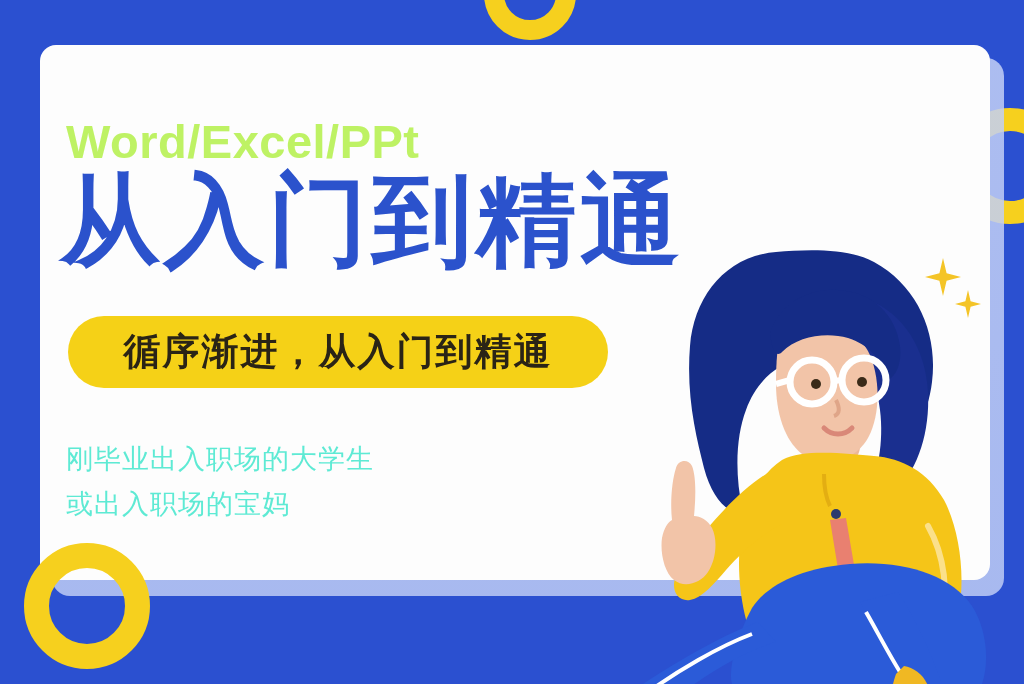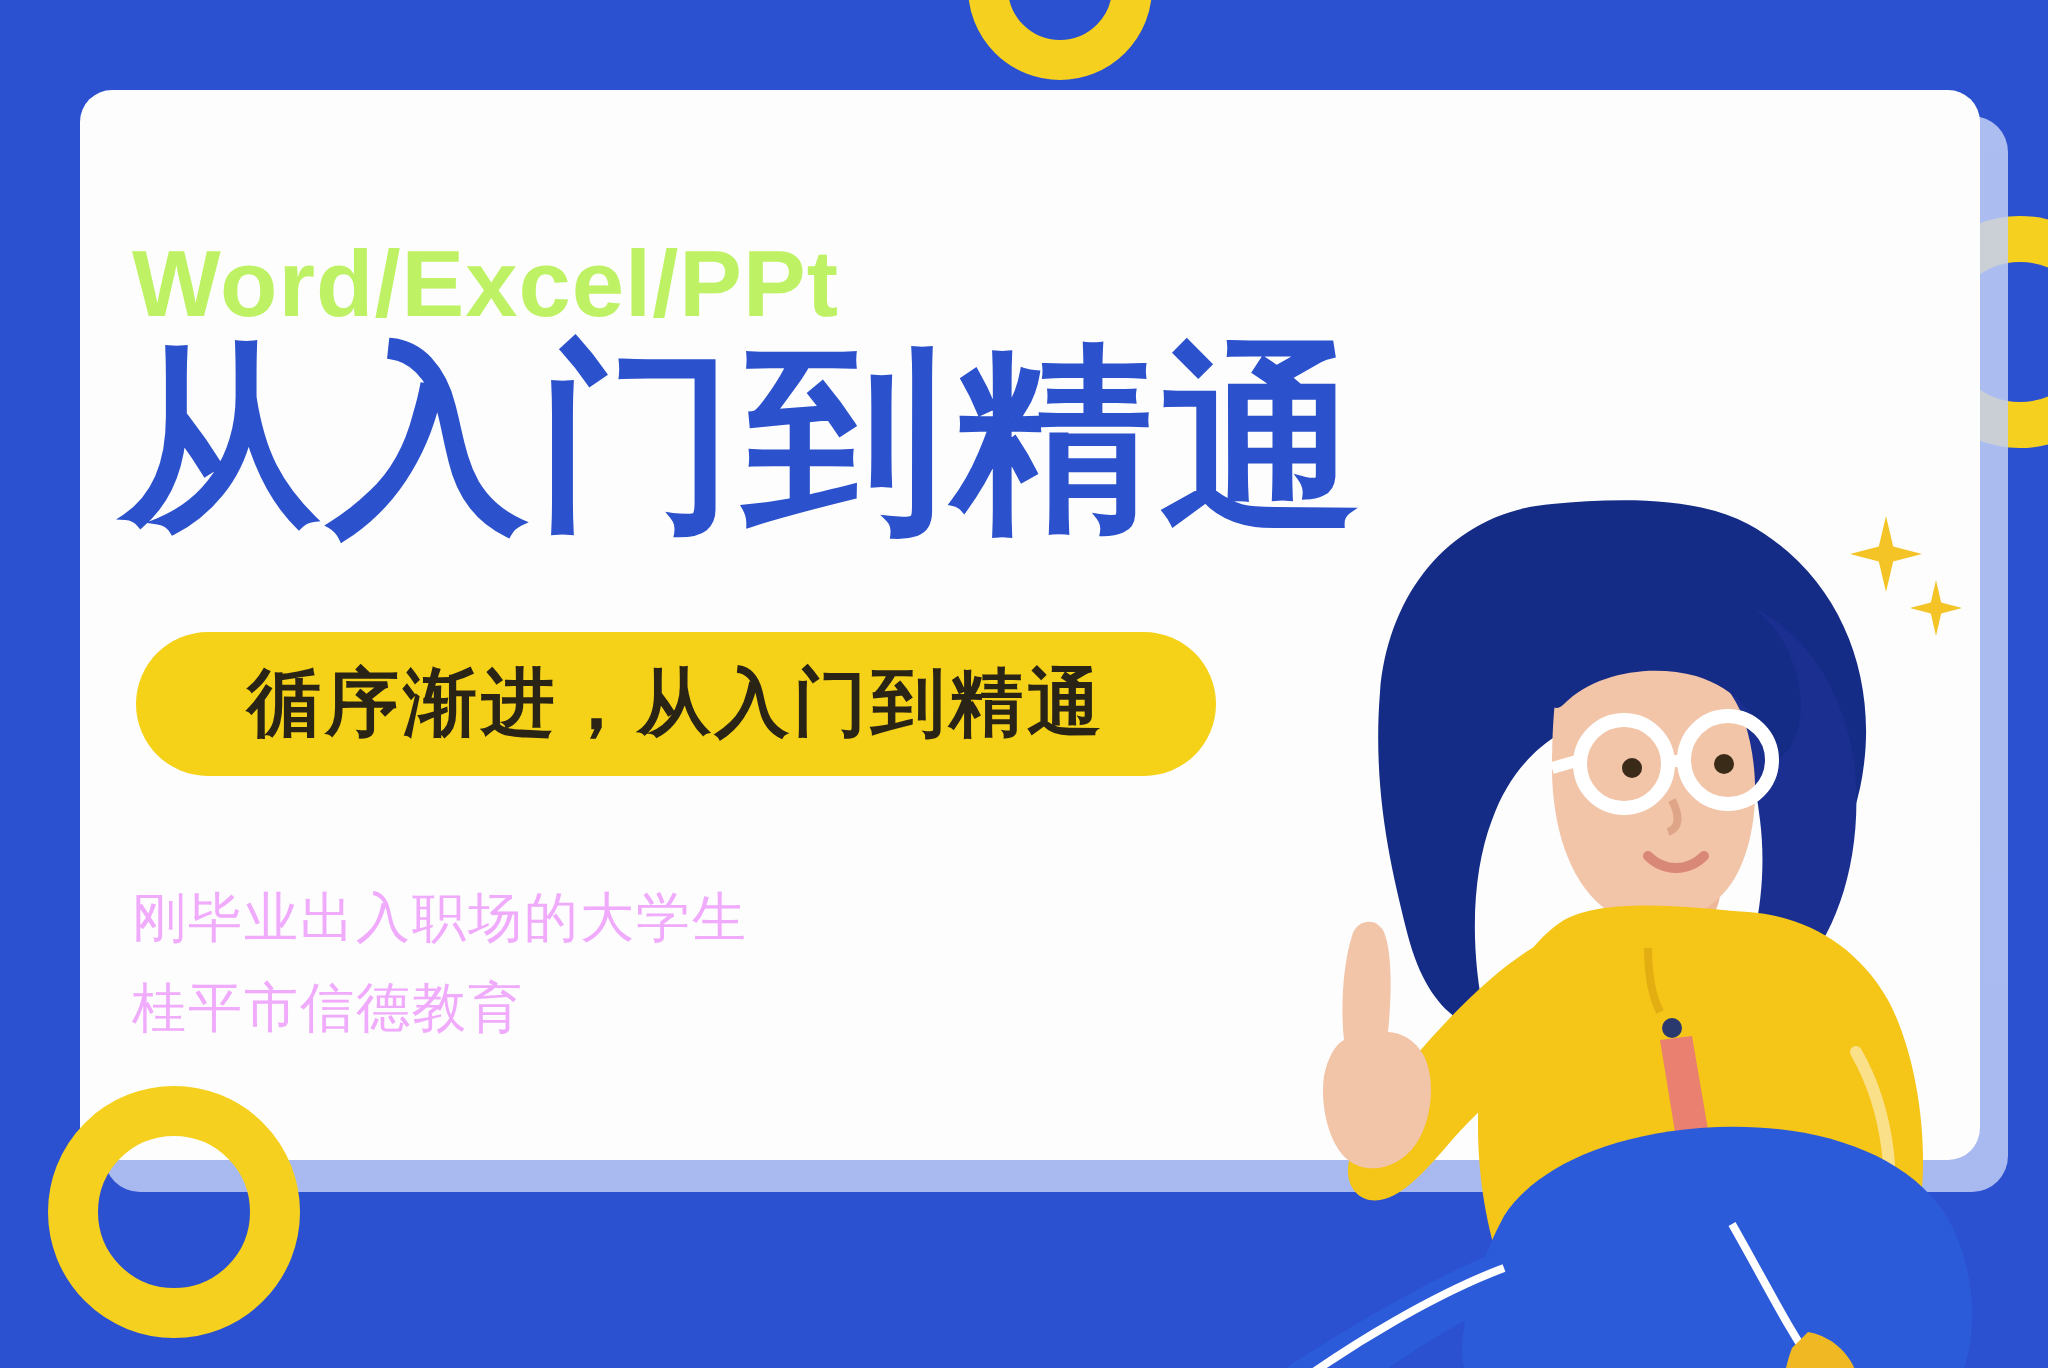--- a/index.html
+++ b/index.html
@@ -65,21 +65,21 @@
     background:#F5D117;border-radius:36px;
     display:flex;align-items:center;justify-content:center;
   }
   .pill-text{
     font-size:37px;font-weight:bold;letter-spacing:2px;
     color:#2A2416;white-space:nowrap;
   }
   .audience{
     position:absolute;left:66px;top:437px;
     font-size:27px;line-height:1.65;letter-spacing:1px;
-    color:#f0abfc;
+    color:#5eead4;
     white-space:nowrap;
   }
 
   
   .brand{
     position:absolute;left:404px;top:28px;z-index:20;
     font-size:72px;font-weight:bold;letter-spacing:1px;
     white-space:nowrap;
     color:#F7E0B0;
     background:linear-gradient(180deg,#FDF0D2 0%,#F8DFAC 45%,#E6B45E 100%);
@@ -119,21 +119,21 @@
     <div class="subtitle-en">Word/Excel/PPt</div>
 
     <div class="main-title">从入门到精通</div>
 
     <div class="pill">
       <span class="pill-text">循序渐进，从入门到精通</span>
     </div>
 
     <div class="audience">
       <div>刚毕业出入职场的大学生</div>
-      <div>桂平市信德教育</div>
+      <div>或出入职场的宝妈</div>
     </div>
   </div>
 
   <div class="sparkle sparkle-a"></div>
   <div class="sparkle sparkle-b"></div>
 
   <div class="illus">
     <svg width="494" height="454" viewBox="0 0 494 454" xmlns="http://www.w3.org/2000/svg">
       <defs>
         <clipPath id="clipAll">

